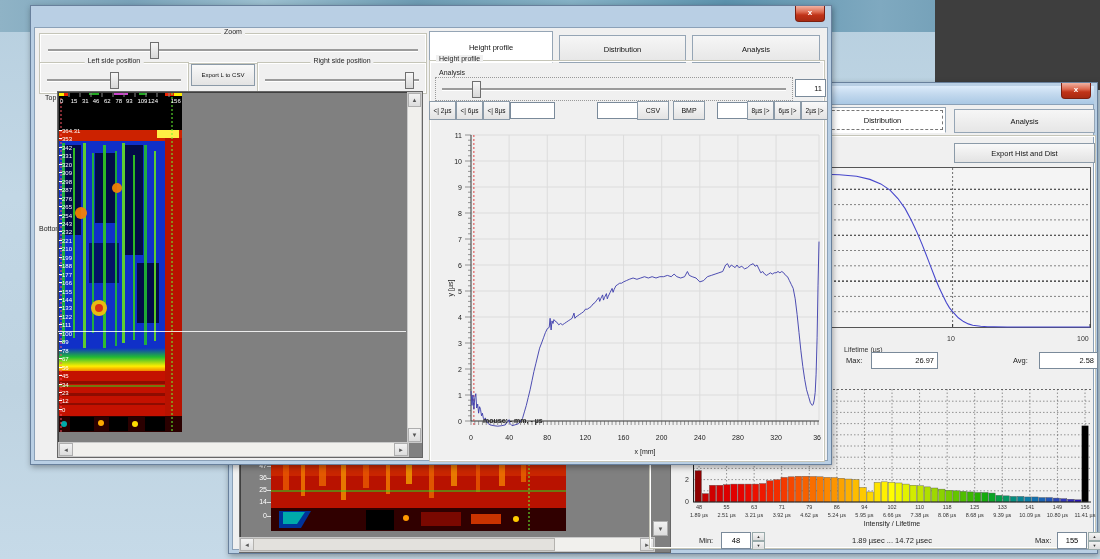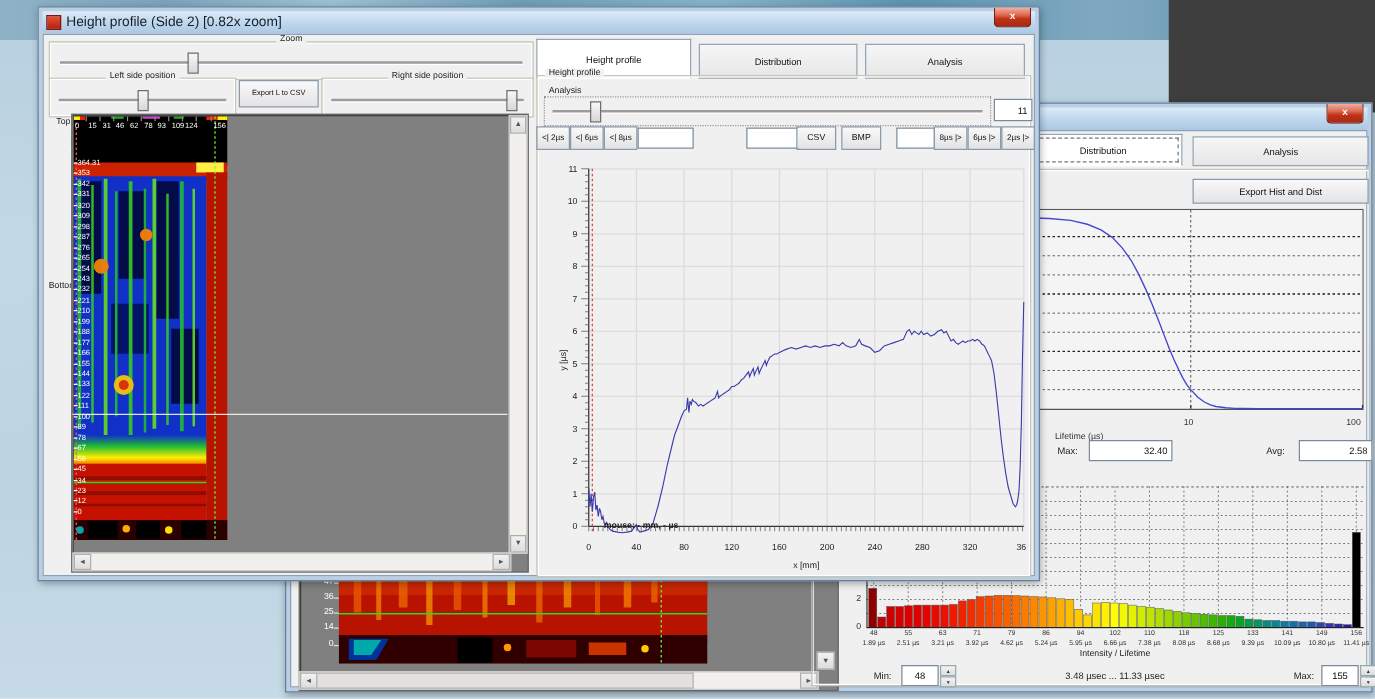--- a/index.html
+++ b/index.html
@@ -136,21 +136,21 @@
         <line x1="251.60179219876196" y1="1" x2="251.60179219876196" y2="160" stroke="#333" stroke-width="0.7" stroke-dasharray="2,2"></line>
         <line x1="251.60179219876196" y1="160" x2="251.60179219876196" y2="157" stroke="#333" stroke-width="1"></line>
         <line x1="389" y1="160" x2="389" y2="157" stroke="#333" stroke-width="1"></line>
         <polyline points="72.8,7.0 114.2,7.0 138.4,7.8 155.6,9.3 168.9,12.4 179.8,16.9 189.0,23.1 196.9,31.5 204.0,41.4 210.2,52.9 215.9,65.1 221.1,77.4 225.9,89.6 230.3,101.1 234.4,111.8 238.3,121.0 241.9,128.6 245.3,135.5 248.5,140.9 251.6,144.7 257.3,150.8 262.5,154.6 267.3,156.9 271.7,158.2 279.6,159.2 286.7,159.7 293.0,159.8 306.3,160.0 389.0,160.0" fill="none" stroke="#4646cc" stroke-width="1.1"></polyline>
       </svg>
     <div class="lbl" id="lt-t0" style="left:718px;top:252px;color:#333;">10</div>
     <div class="lbl" id="lt-t1" style="left:848px;top:252px;color:#333;">100</div>
     <div class="lbl" style="left:615px;top:263px;color:#333;">Lifetime (µs)</div>
 
     <div class="lbl" style="left:617px;top:273px;font-size:7.5px;">Max:</div>
-    <div class="inputbox" style="left:642px;top:269px;width:62px;height:15px;">32.40</div>
+    <div class="inputbox" style="left:642px;top:269px;width:62px;height:15px;">26.97</div>
     <div class="lbl" style="left:784px;top:273px;font-size:7.5px;">Avg:</div>
     <div class="inputbox" style="left:810px;top:269px;width:54px;height:15px;">2.58</div>
 
     <svg id="hist-chart" style="position:absolute;left:464px;top:306px;" width="398" height="114" viewBox="0 0 398 114">
         <line x1="0" y1="0.5" x2="398" y2="0.5" stroke="#444" stroke-width="0.8" stroke-dasharray="2,2"></line>
         <line x1="0" y1="101.8" x2="398" y2="101.8" stroke="#444" stroke-width="0.55" stroke-dasharray="1.5,2"></line>
         <line x1="0" y1="90.6" x2="398" y2="90.6" stroke="#444" stroke-width="0.55" stroke-dasharray="1.5,2"></line>
         <line x1="0" y1="79.4" x2="398" y2="79.4" stroke="#444" stroke-width="0.55" stroke-dasharray="1.5,2"></line>
         <line x1="0" y1="68.2" x2="398" y2="68.2" stroke="#444" stroke-width="0.55" stroke-dasharray="1.5,2"></line>
         <line x1="0" y1="57" x2="398" y2="57" stroke="#444" stroke-width="0.55" stroke-dasharray="1.5,2"></line>
@@ -272,36 +272,32 @@
     <div class="lbl" style="left:464px;top:437px;width:398px;text-align:center;">Intensity / Lifetime</div>
 
     <div class="lbl" style="left:470px;top:453px;font-size:7.5px;">Min:</div>
     <div class="spin" style="left:492px;top:449px;">
       <div class="val" style="width:28px;height:15px;">48</div>
       <div class="ud">
           <div>▲</div>
           <div>▼</div>
         </div>
     </div>
-    <div class="lbl" style="left:464px;top:453px;width:398px;text-align:center;font-size:7.5px;">3.48 µsec ... 11.33 µsec</div>
+    <div class="lbl" style="left:464px;top:453px;width:398px;text-align:center;font-size:7.5px;">1.89 µsec ... 14.72 µsec</div>
     <div class="lbl" style="left:806px;top:453px;font-size:7.5px;">Max:</div>
     <div class="spin" style="left:828px;top:449px;">
       <div class="val" style="width:28px;height:15px;">155</div>
       <div class="ud">
           <div>▲</div>
           <div>▼</div>
         </div>
     </div>
   </div>
 
   <div class="win" id="front-win" style="left:30px;top:5px;width:800px;height:458px;">
-    <div class="titlebar">
-      <div class="app-icon"></div>
-      <div class="title-text">Height profile (Side 2) [0.82x zoom]</div>
-    </div>
     <div class="closebtn" style="right:6px;">x</div>
     <div class="client" style="left:3px;top:21px;right:3px;bottom:3px;"></div>
 
     <div class="grp" style="left:8px;top:27px;width:386px;height:29px;">
       <div class="grp-label center">Zoom</div>
       <div class="track-h" style="left:8px;right:8px;top:15px;"></div>
       <div class="thumb-h" style="left:110px;top:8px;"></div>
     </div>
 
     <div class="grp" style="left:8px;top:56px;width:148px;height:30px;">

